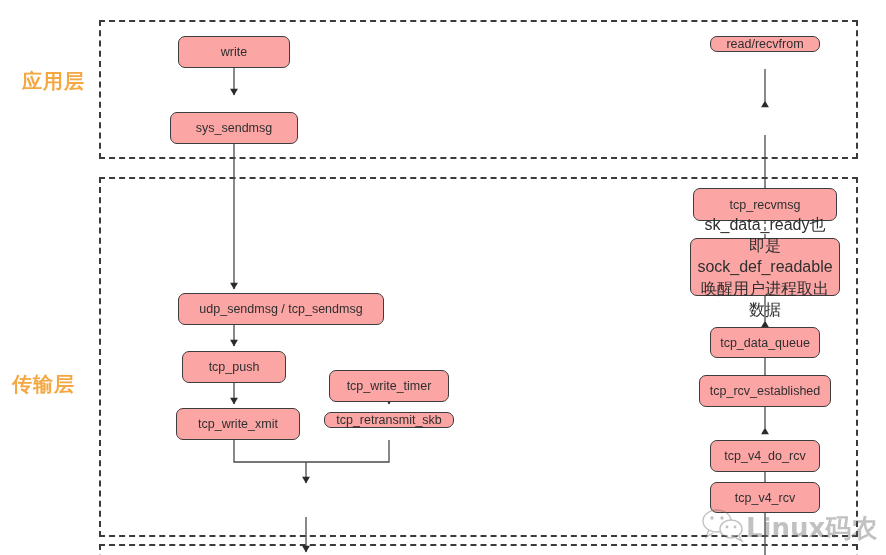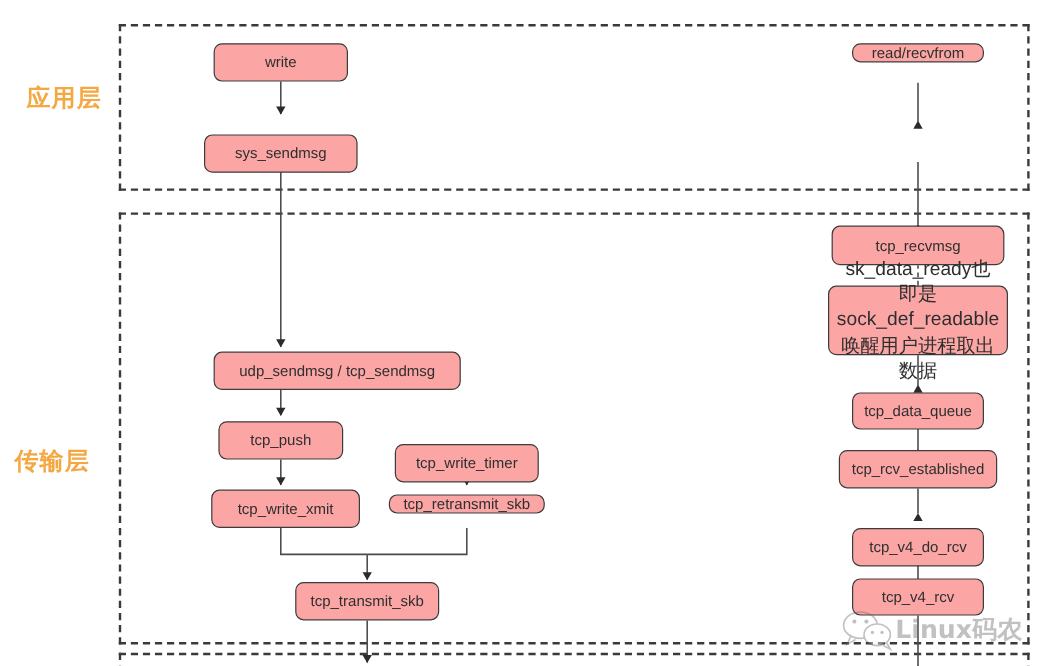--- a/index.html
+++ b/index.html
@@ -72,21 +72,21 @@
     top: 505px;
     width: 180px;
     height: 42px;
     opacity: 0.42;
     pointer-events: none;
   }
   #watermark .wm-text {
     position: absolute;
     left: 46px;
     top: 6px;
-    font-size: 21px;
+    font-size: 26px;
     font-weight: bold;
     color: #6d6d6d;
     letter-spacing: 0px;
     white-space: nowrap;
     font-family: "DejaVu Sans", "Liberation Sans", sans-serif;
   }
 </style>
 </head>
 <body>
 
@@ -154,21 +154,20 @@
   <div class="node" style="left:130px; top:293px; width:206px; height:32px;margin-left:48px;">udp_sendmsg / tcp_sendmsg</div>
 
   <div class="node" style="left:182px; top:351px; width:104px; height:32px;">tcp_push</div>
 
   <div class="node" style="left:329px; top:370px; width:120px; height:32px;">tcp_write_timer</div>
 
   <div class="node" style="left:176px; top:408px; width:124px; height:32px;">tcp_write_xmit</div>
 
   <div class="node" style="left:324px; top:412px; width:130px; height:16px;">tcp_retransmit_skb</div>
 
-  <div class="node" style="left:246px; top:485px; width:120px; height:32px;">tcp_transmit_skb</div>
 
   <div class="node" style="left:710px; top:36px; width:110px; height:16px;">read/recvfrom</div>
 
 
   <div class="node" style="left:693px; top:188px; width:144px; height:33px;">tcp_recvmsg</div>
 
   <div class="node multiline" style="left:690px; top:238px; width:150px; height:58px;">sk_data_ready也即是
 sock_def_readable
 唤醒用户进程取出数据</div>
 

